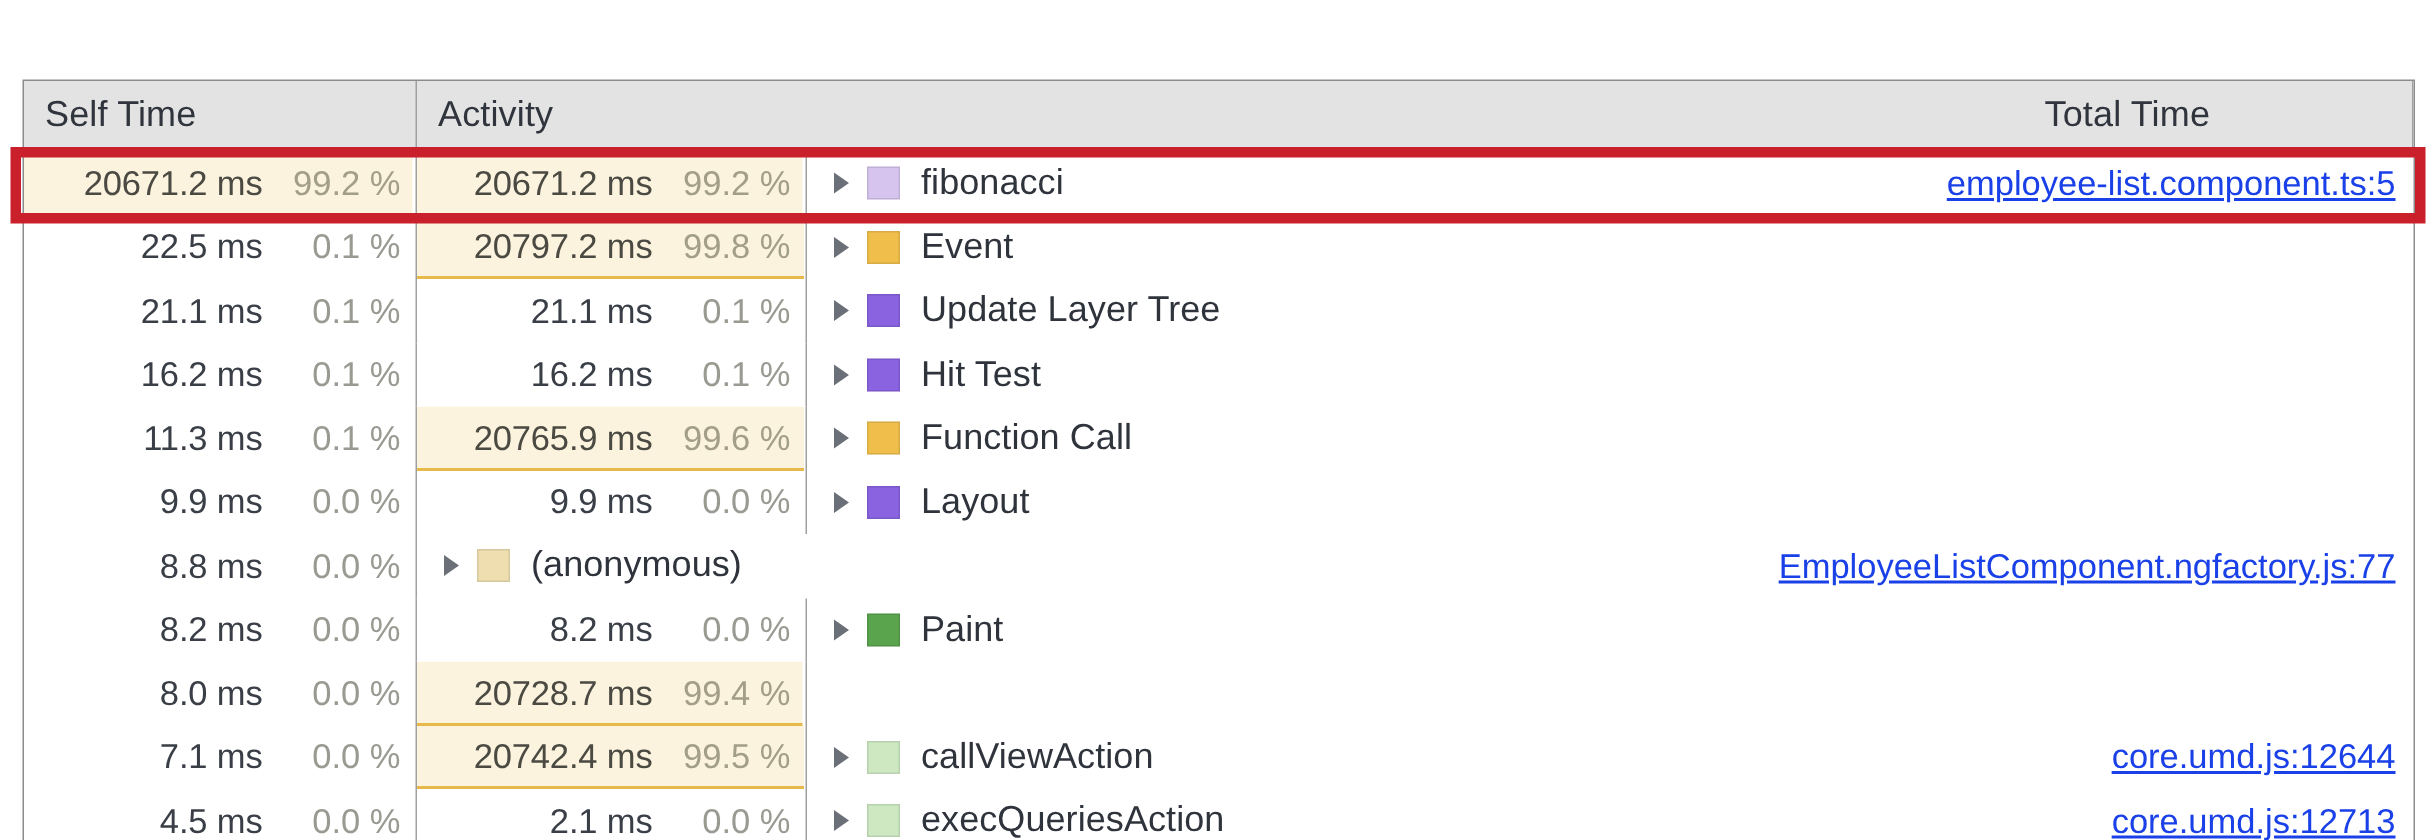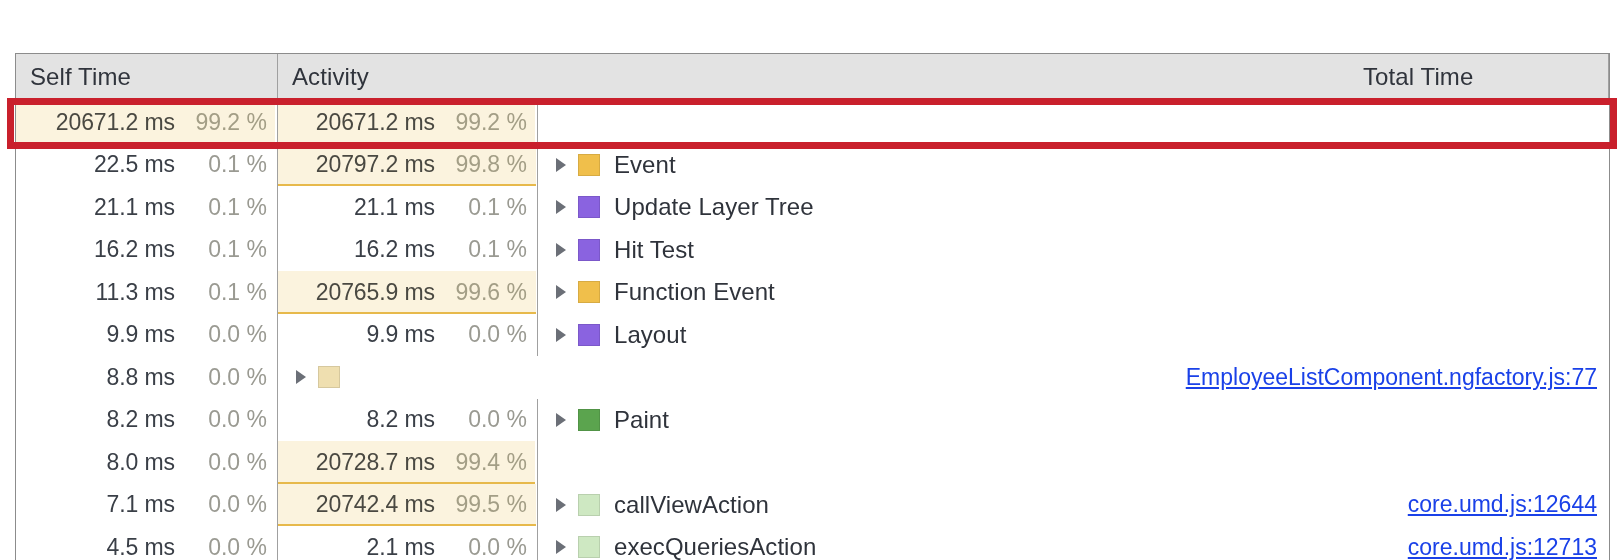--- a/index.html
+++ b/index.html
@@ -194,20 +194,30 @@
               <span class="pct">99.2 %</span>
             </div>
           </div>
           <div class="cell-time total bar-on">
             <div class="bar " style="width:99.2%"></div>
             <div class="time-text">
               <span class="ms">20671.2 ms</span>
               <span class="pct">99.2 %</span>
             </div>
           </div>
+          <div class="cell-act">
+            <span class="disclosure">
+              <svg width="16" height="18" viewBox="0 0 16 18" aria-hidden="true">
+                <path d="M3 2 L13 9 L3 16 Z" fill="#6b6f77"></path>
+              </svg>
+            </span>
+            <span class="swatch" style="background:#d6c4ef"></span>
+            <span class="act-name">fibonacci</span>
+            <a class="act-link">employee-list.component.ts:5</a>
+          </div>
         </div>
         <div class="row">
           <div class="cell-time self ">
             <div class="time-text">
               <span class="ms">22.5 ms</span>
               <span class="pct">0.1 %</span>
             </div>
           </div>
           <div class="cell-time total bar-on">
             <div class="bar " style="width:99.8%"></div>
@@ -286,21 +296,21 @@
               <span class="pct">99.6 %</span>
             </div>
           </div>
           <div class="cell-act">
             <span class="disclosure">
               <svg width="16" height="18" viewBox="0 0 16 18" aria-hidden="true">
                 <path d="M3 2 L13 9 L3 16 Z" fill="#6b6f77"></path>
               </svg>
             </span>
             <span class="swatch" style="background:#f0bf4b"></span>
-            <span class="act-name">Function Event</span>
+            <span class="act-name">Function Call</span>
           </div>
         </div>
         <div class="row">
           <div class="cell-time self ">
             <div class="time-text">
               <span class="ms">9.9 ms</span>
               <span class="pct">0.0 %</span>
             </div>
           </div>
           <div class="cell-time total ">
@@ -326,20 +336,21 @@
               <span class="pct">0.0 %</span>
             </div>
           </div>
           <div class="cell-act">
             <span class="disclosure">
               <svg width="16" height="18" viewBox="0 0 16 18" aria-hidden="true">
                 <path d="M3 2 L13 9 L3 16 Z" fill="#6b6f77"></path>
               </svg>
             </span>
             <span class="swatch" style="background:#efdfb0"></span>
+            <span class="act-name">(anonymous)</span>
             <a class="act-link">EmployeeListComponent.ngfactory.js:77</a>
           </div>
         </div>
         <div class="row">
           <div class="cell-time self ">
             <div class="time-text">
               <span class="ms">8.2 ms</span>
               <span class="pct">0.0 %</span>
             </div>
           </div>

